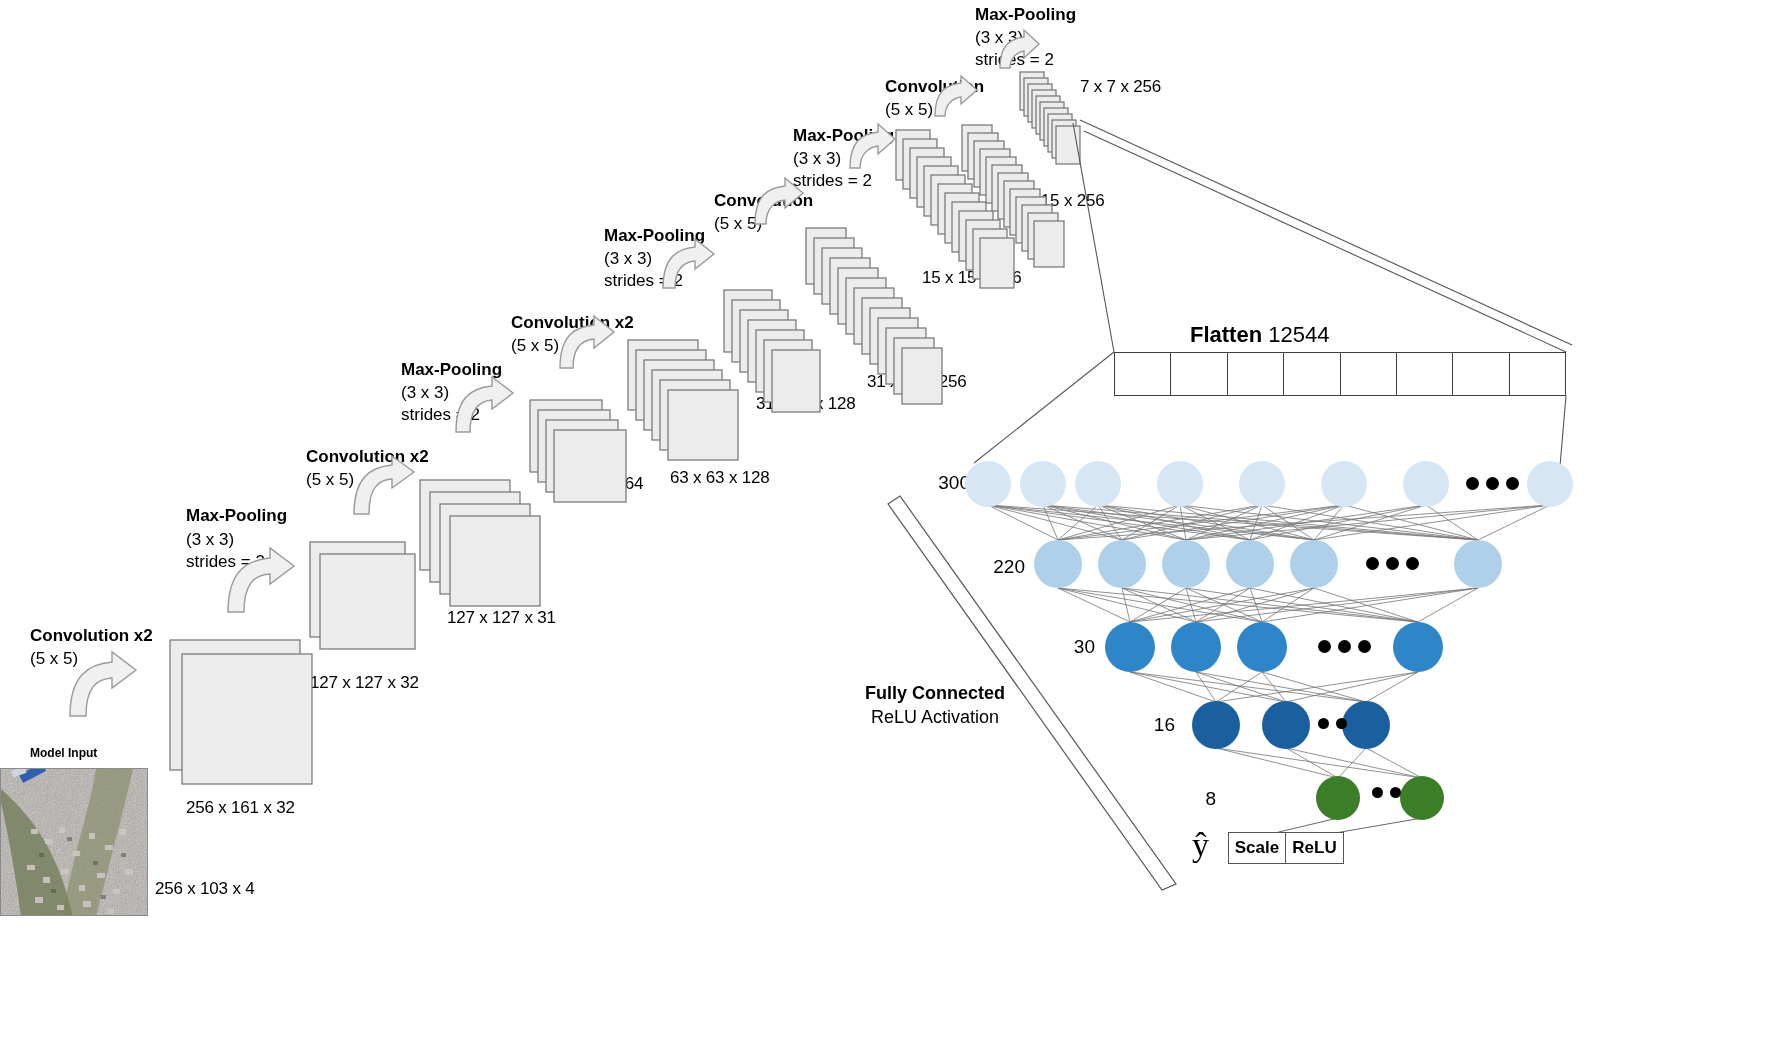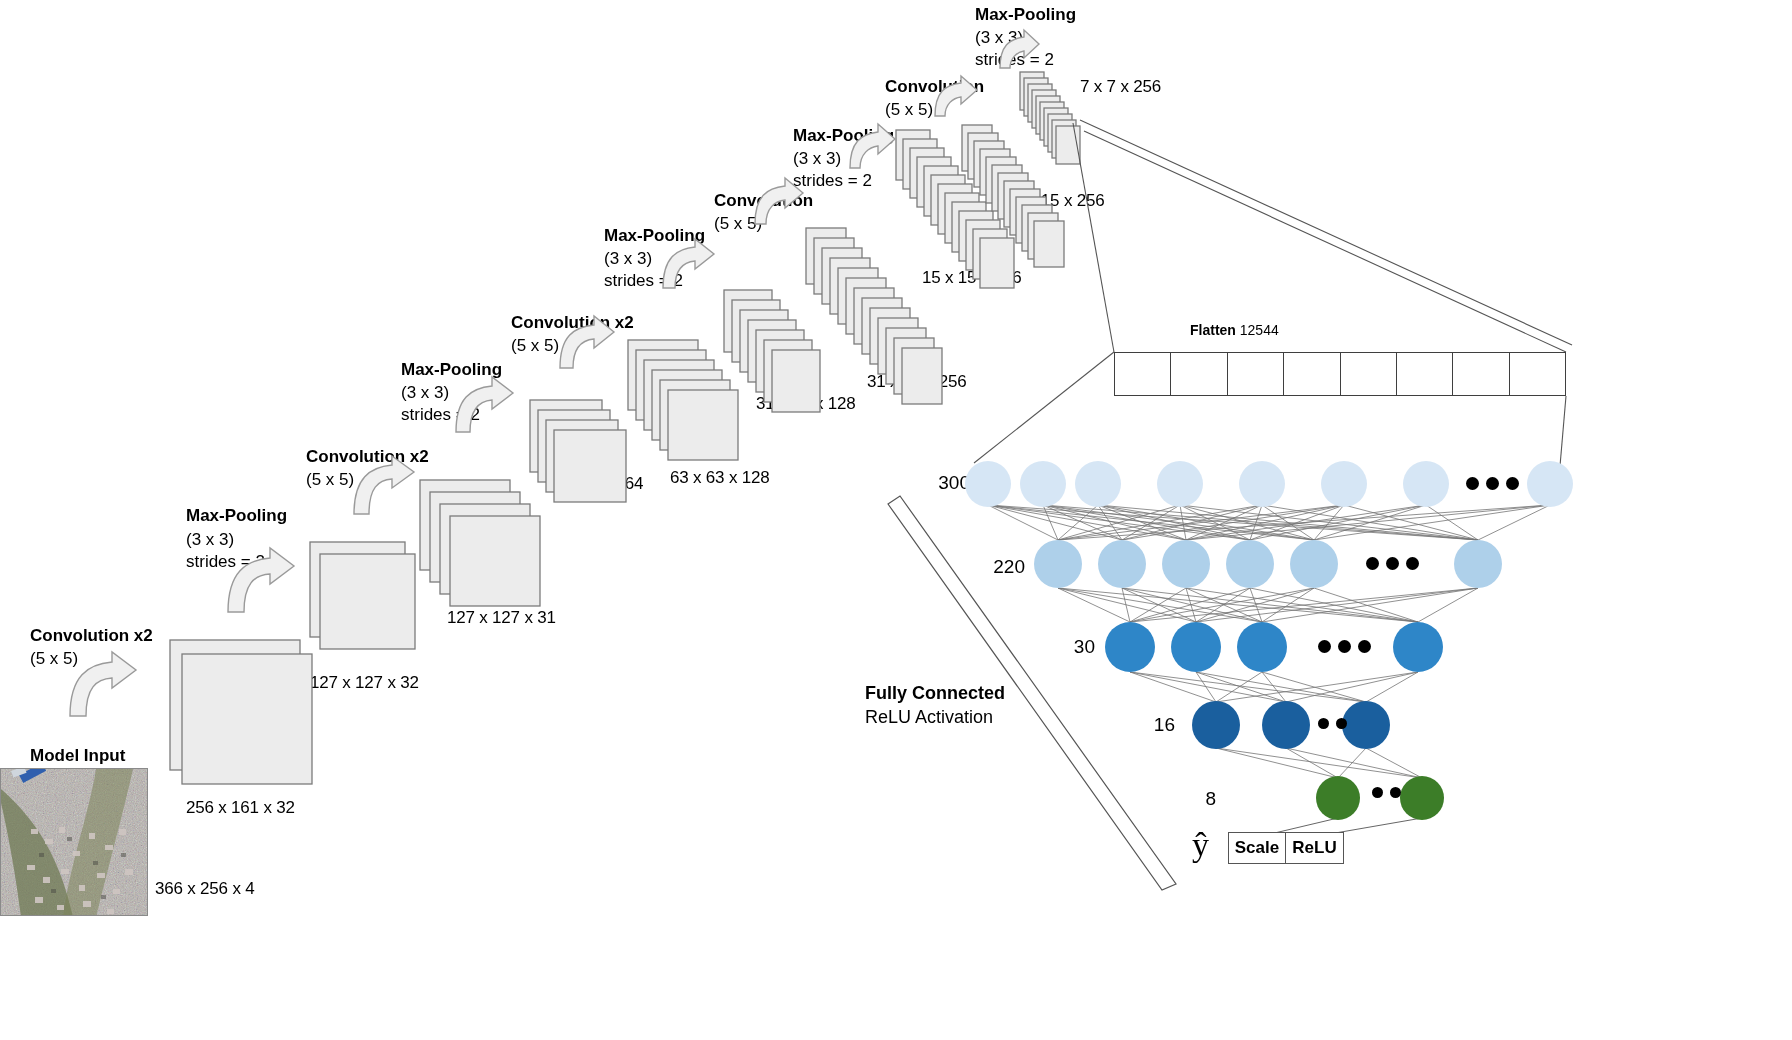--- a/index.html
+++ b/index.html
@@ -12,21 +12,21 @@
 
   .dimlabel{position:absolute;font-size:17px;white-space:nowrap;letter-spacing:-.2px;}
 
   .banner{position:absolute;font-size:18px;white-space:nowrap;}
   .banner b{font-weight:bold;}
 
   .fclabel{position:absolute;white-space:nowrap;line-height:1.35;}
   .fclabel .t1{font-weight:bold;font-size:18px;}
   .fclabel .t2{font-weight:normal;font-size:18px;}
 
-  .flattenlabel{position:absolute;font-size:14px;white-space:nowrap;text-align:center;}
+  .flattenlabel{position:absolute;font-size:22px;white-space:nowrap;text-align:center;}
   .flattenlabel b{font-weight:bold;}
 
   .nodecount{position:absolute;font-size:19px;white-space:nowrap;text-align:right;}
 
   .yhat{position:absolute;font-size:34px;font-family:"Liberation Serif","DejaVu Serif",serif;}
 
   
   .inputimg{position:absolute;border:1px solid #8a8a8a;box-sizing:border-box;
             overflow:hidden;background:#8e9078;}
 
@@ -59,21 +59,21 @@
 <div id="stage">
 
 
   <div class="opgroup" style="left:30px;top:626px;">
     
   </div>
 
   <div style="position:absolute;left:30px;top:626px;font-weight:bold;font-size:17px;">Convolution x2</div>
   <div style="position:absolute;left:30px;top:649px;font-size:17px;">(5 x 5)</div>
 
-  <div style="position:absolute;left:30px;top:746px;font-weight:bold;font-size:17px;">Model Input</div>
+  <div style="position:absolute;left:30px;top:746px;font-weight:bold;font-size:12px;">Model Input</div>
 
   <div class="inputimg" style="left:0px;top:768px;width:148px;height:148px;">
     <svg width="148" height="148" viewBox="0 0 148 148">
       <defs>
         <filter id="rough">
             <feTurbulence type="fractalNoise" baseFrequency="0.9" numOctaves="4" seed="7"></feTurbulence>
           <feColorMatrix type="saturate" values="0.35"></feColorMatrix>
           </filter>
       </defs>
       <rect width="148" height="148" fill="#b9b3ae"></rect>
@@ -105,21 +105,21 @@
       <g fill="#4a4a44" opacity="0.5">
         <rect x="38" y="84" width="5" height="4"></rect>
           <rect x="66" y="68" width="5" height="4"></rect>
         <rect x="92" y="92" width="5" height="4"></rect>
           <rect x="120" y="84" width="5" height="4"></rect>
         <rect x="50" y="120" width="5" height="4"></rect>
           <rect x="100" y="126" width="5" height="4"></rect>
       </g>
     </svg>
   </div>
-  <div class="dimlabel" style="left:155px;top:879px;">366 x 256 x 4</div>
+  <div class="dimlabel" style="left:155px;top:879px;">256 x 103 x 4</div>
 
   <div style="position:absolute;left:186px;top:506px;font-weight:bold;font-size:17px;">Max-Pooling</div>
   <div style="position:absolute;left:186px;top:530px;font-size:17px;">(3 x 3)</div>
   <div style="position:absolute;left:186px;top:552px;font-size:17px;">strides = 2</div>
 
   <div style="position:absolute;left:306px;top:447px;font-weight:bold;font-size:17px;">Convolution x2</div>
   <div style="position:absolute;left:306px;top:470px;font-size:17px;">(5 x 5)</div>
 
   <div style="position:absolute;left:401px;top:360px;font-weight:bold;font-size:17px;">Max-Pooling</div>
   <div style="position:absolute;left:401px;top:383px;font-size:17px;">(3 x 3)</div>
@@ -385,21 +385,21 @@
       <div class="flatcell"></div>
       <div class="flatcell"></div>
       <div class="flatcell"></div>
       <div class="flatcell"></div>
       <div class="flatcell"></div>
       <div class="flatcell"></div>
       <div class="flatcell"></div>
       <div class="flatcell"></div>
     </div>
 
-  <div class="fclabel" style="left:865px;top:681px;">
+  <div class="fclabel" style="left:865px;top:681px;text-align:center;">
     <div class="t1">Fully Connected</div>
     <div class="t2">ReLU Activation</div>
   </div>
 
   <div class="nodecount" style="left:920px;top:472px;width:50px;">300</div>
   <div class="nodecount" style="left:975px;top:556px;width:50px;">220</div>
   <div class="nodecount" style="left:1055px;top:636px;width:40px;">30</div>
   <div class="nodecount" style="left:1135px;top:714px;width:40px;">16</div>
   <div class="nodecount" style="left:1190px;top:788px;width:26px;">8</div>
 

